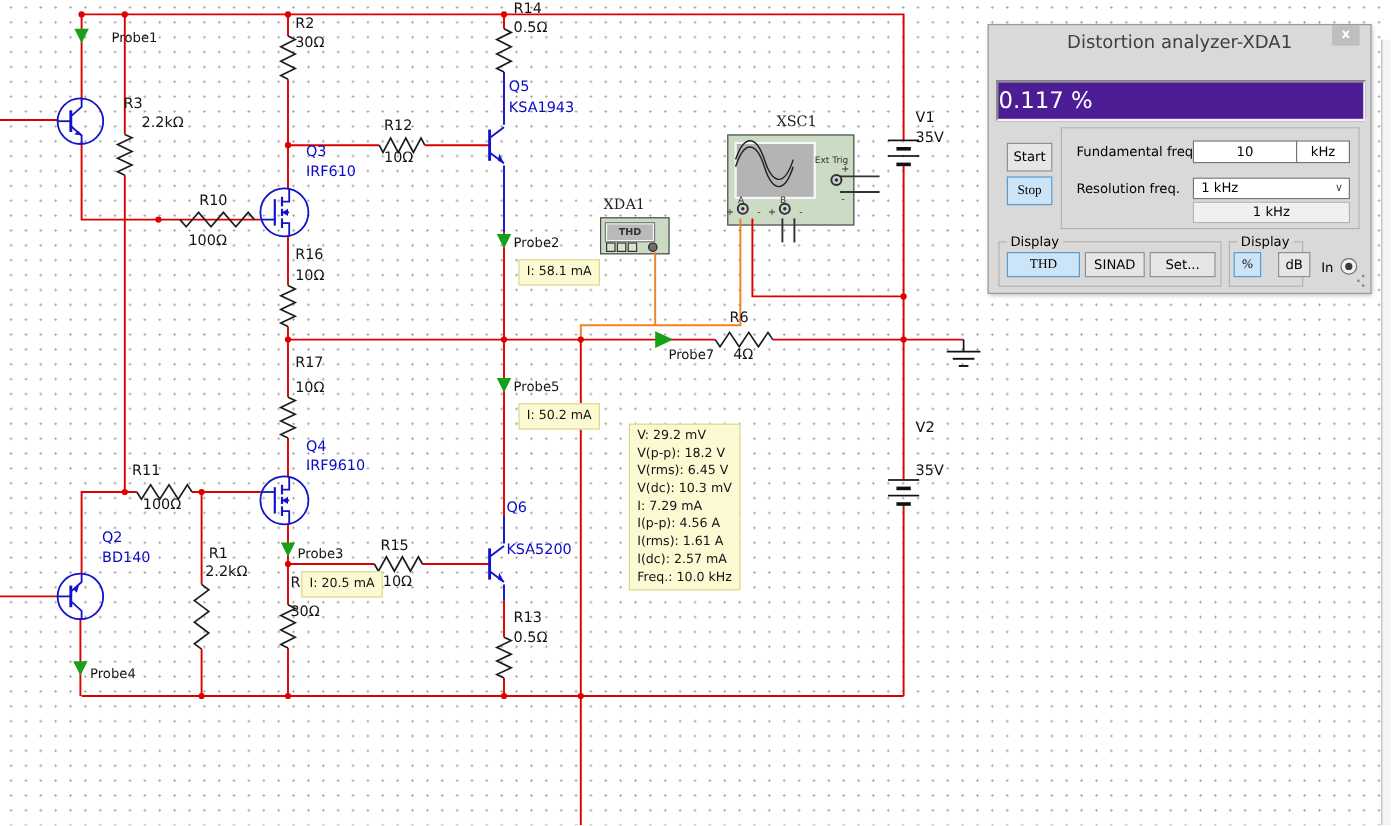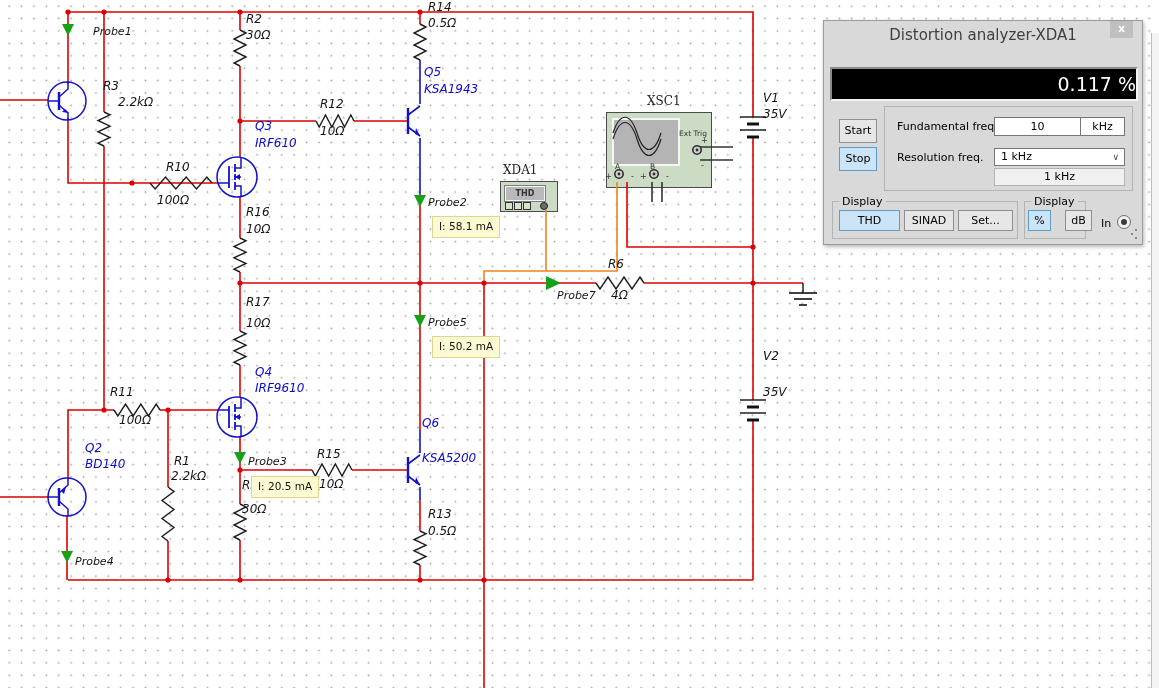--- a/index.html
+++ b/index.html
@@ -5,21 +5,21 @@
   html,body{margin:0;padding:0;background:#fff;}
   .canvas{
     position:relative;width:1159px;height:688px;overflow:hidden;
     background-color:#fff;
     background-image:radial-gradient(circle,#a9a9a9 0.8px,transparent 1.1px);
     background-size:12.4px 12.4px;background-position:3px 0;
     font-family:"DejaVu Sans","Liberation Sans",sans-serif;
   }
   #cv{position:absolute;left:0;top:0;z-index:2;}
   .inst{position:absolute;background:#ccdcc4;border:1px solid #4a4a4a;z-index:1;}
-  .lbl,.lblb,.plbl{position:absolute;font-size:12px;color:#141414;white-space:nowrap;z-index:3;line-height:1.1;font-style:italic;}
+  .lbl,.lblb,.plbl{position:absolute;font-size:12px;color:#141414;white-space:nowrap;z-index:3;line-height:1.1;}
   .lblb{color:#0a0ac8;}
   .plbl{font-size:11px;}
   .instlbl{position:absolute;font-size:12px;color:#222;font-family:"DejaVu Serif","Liberation Serif",serif;z-index:3;white-space:nowrap;}
   .xtiny{position:absolute;font-size:7.5px;color:#333;z-index:3;white-space:nowrap;}
   .mark{position:absolute;font-size:8px;color:#333;z-index:3;}
   .tip{position:absolute;background:#FCFAD2;border:1px solid #DBD78F;padding:2px 6px 3px 6px;
        font-size:10.5px;color:#141414;z-index:6;line-height:1.4;white-space:nowrap;}
   .xda-screen{position:absolute;left:4px;top:4px;width:38px;height:13px;background:#b9b9b9;
        border:1px solid #f5f5f5;outline:1px solid #7d7d7d;font-size:8px;font-weight:bold;color:#333;
        text-align:center;line-height:13px;}
@@ -29,26 +29,26 @@
   .strip{position:absolute;left:1151px;top:33px;width:8px;height:655px;background:#f4f4f4;border-left:1px solid #bdbdbd;z-index:0;}
 
   
   .panel{position:absolute;left:823px;top:20px;width:318px;height:223px;background:#d9d9d9;
          border:1px solid #9a9a9a;box-shadow:1px 2px 4px rgba(0,0,0,.28);z-index:10;
          font-family:"DejaVu Sans","Liberation Sans",sans-serif;}
   .p-title{position:absolute;left:0;top:5px;width:100%;text-align:center;font-size:15px;color:#3f3f3f;}
   .p-close{position:absolute;right:9px;top:0px;width:23px;height:17px;background:#bfbfbf;color:#fff;
            font-size:11px;font-weight:bold;text-align:center;line-height:16px;cursor:default;}
   .p-cap{position:absolute;left:0;top:31px;width:100%;text-align:center;font-size:11px;color:#000;}
-  .p-thd{position:absolute;left:6px;top:46px;width:304px;height:30px;background:#000000;color:#fff;
-         font-size:19px;text-align:right;line-height:30px;
+  .p-thd{position:absolute;left:6px;top:46px;width:304px;height:30px;background:#4c1d95;color:#fff;
+         font-size:19px;text-align:left;line-height:30px;
          border:2px solid;border-color:#8a8a8a #f2f2f2 #f2f2f2 #8a8a8a;}
   .p-btn{position:absolute;background:#e6e6e6;border:1px solid #8f8f8f;font-size:11px;color:#000;
          text-align:center;cursor:default;}
-  .p-btn.sel{background:#cce4f7;border-color:#5c9ccc;}
+  .p-btn.sel{background:#cce4f7;border-color:#5c9ccc;font-family:Liberation Serif, serif;}
   .p-group{position:absolute;border:1px solid #b3b3b3;}
   .p-glabel{position:absolute;top:-7px;left:6px;background:#d9d9d9;padding:0 3px;font-size:11px;color:#000;}
   .p-lab{position:absolute;font-size:11px;color:#000;white-space:nowrap;}
   .p-input{position:absolute;background:#fff;border:1px solid #767676;font-size:11px;color:#000;
            text-align:center;font-family:"DejaVu Sans","Liberation Sans",sans-serif;padding:0;}
   .p-unit{position:absolute;background:#fff;border:1px solid #767676;font-size:11px;color:#000;
           text-align:center;line-height:17px;}
   .p-combo{position:absolute;background:#fff;border:1px solid #767676;font-size:11px;color:#000;
            line-height:16px;padding-left:6px;}
   .p-combo .chev{position:absolute;right:5px;top:0;font-size:9px;color:#444;}
@@ -283,20 +283,31 @@
 
   <div class="tip" style="left:432px;top:216px">
     <div>I: 58.1 mA</div>
   </div>
   <div class="tip" style="left:251px;top:476px">
     <div>I: 20.5 mA</div>
   </div>
   <div class="tip" style="left:432px;top:336px">
     <div>I: 50.2 mA</div>
   </div>
+  <div class="tip" style="left:524px;top:353px">
+    <div>V: 29.2 mV</div>
+    <div>V(p-p): 18.2 V</div>
+    <div>V(rms): 6.45 V</div>
+    <div>V(dc): 10.3 mV</div>
+    <div>I: 7.29 mA</div>
+    <div>I(p-p): 4.56 A</div>
+    <div>I(rms): 1.61 A</div>
+    <div>I(dc): 2.57 mA</div>
+    <div>Freq.: 10.0 kHz</div>
+  </div>
 
   <div class="panel">
     <div class="p-title">Distortion analyzer-XDA1</div>
     <div class="p-close">x</div>
     <div class="p-thd">0.117 %</div>
 
     <div class="p-btn" style="left:15px;top:98px;width:36px;height:22px;line-height:22px">Start</div>
     <div class="p-btn sel" style="left:15px;top:126px;width:36px;height:22px;line-height:22px">Stop</div>
 
     <div class="p-group" style="left:60px;top:85px;width:247px;height:83px"></div>

